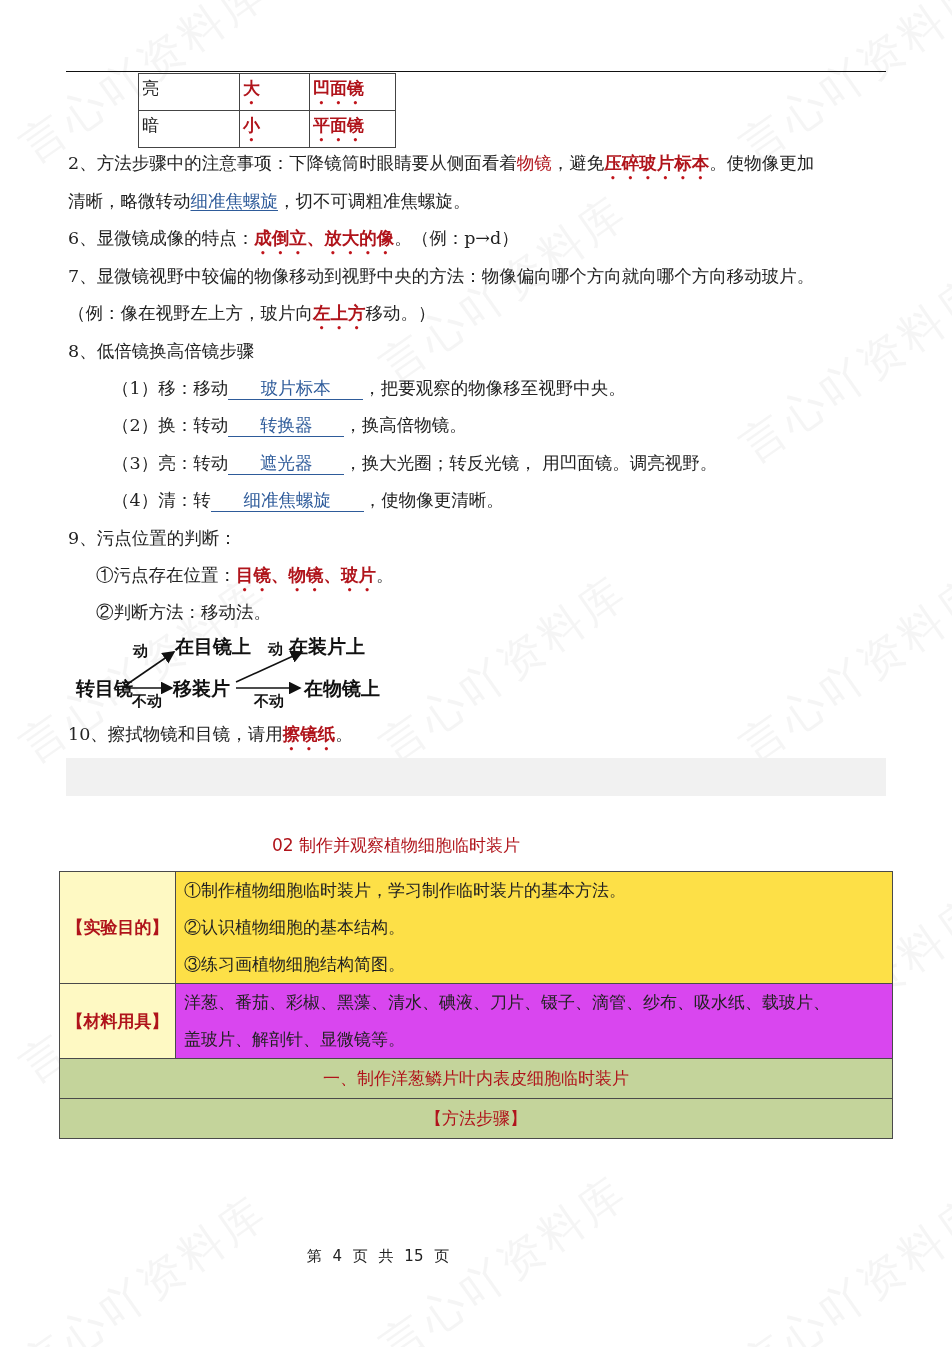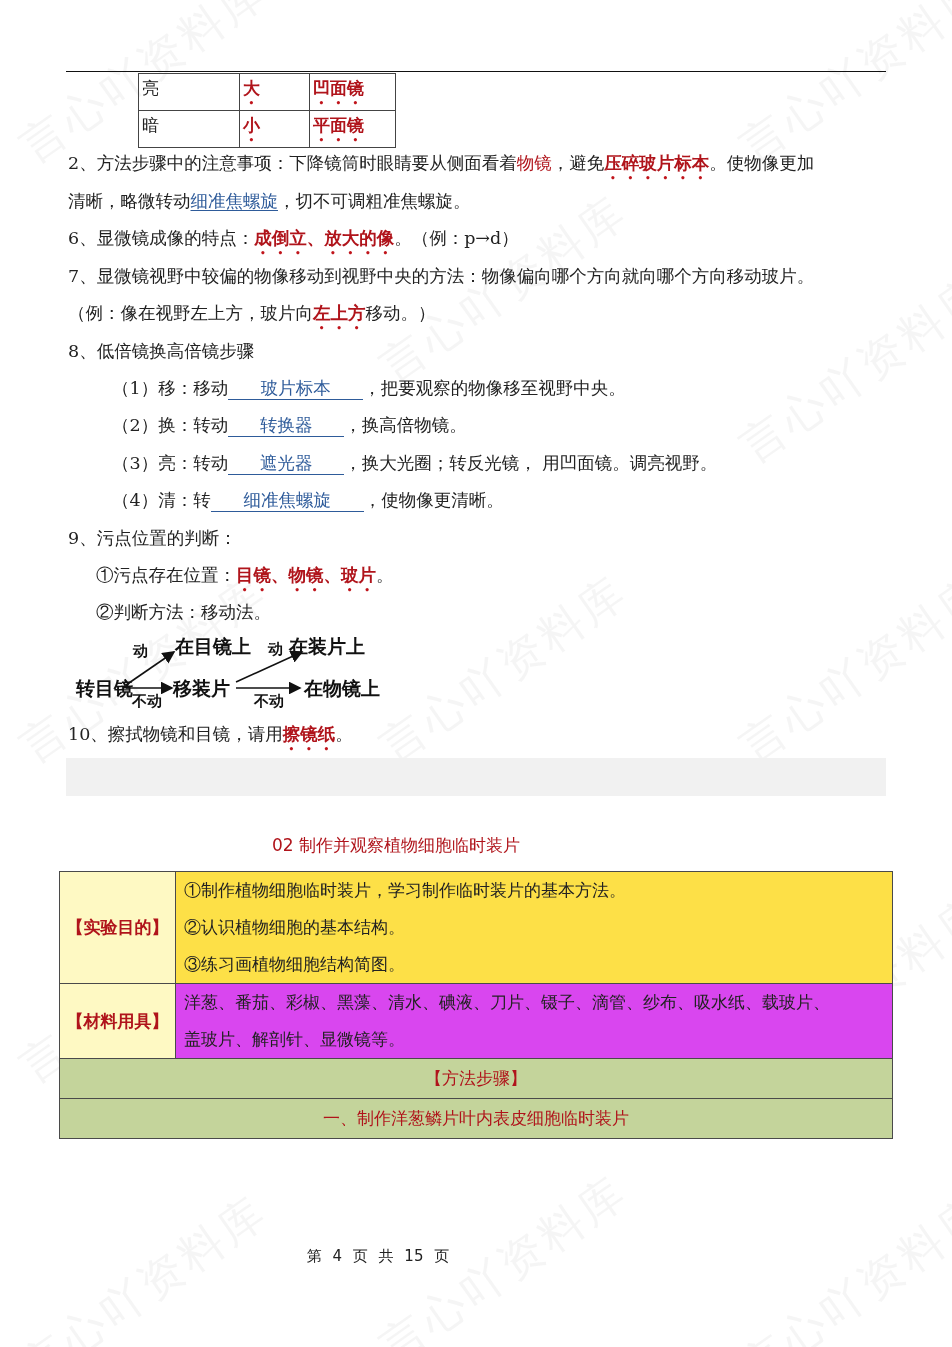--- a/index.html
+++ b/index.html
@@ -189,21 +189,21 @@
     </td>
   </tr>
   <tr>
     <td class="exp-label">【材料用具】</td>
     <td class="exp-content materials">
       <div>洋葱、番茄、彩椒、黑藻、清水、碘液、刀片、镊子、滴管、纱布、吸水纸、载玻片、</div>
       <div>盖玻片、解剖针、显微镜等。</div>
     </td>
   </tr>
   <tr>
+    <td colspan="2" class="exp-band">一、制作洋葱鳞片叶内表皮细胞临时装片</td>
+  </tr>
+  <tr>
     <td colspan="2" class="exp-band">【方法步骤】</td>
-  </tr>
-  <tr>
-    <td colspan="2" class="exp-band">一、制作洋葱鳞片叶内表皮细胞临时装片</td>
   </tr>
 </tbody>
   </table>
 
 <div class="footer">第 4 页 共 15 页</div>
 
 </body></html>

